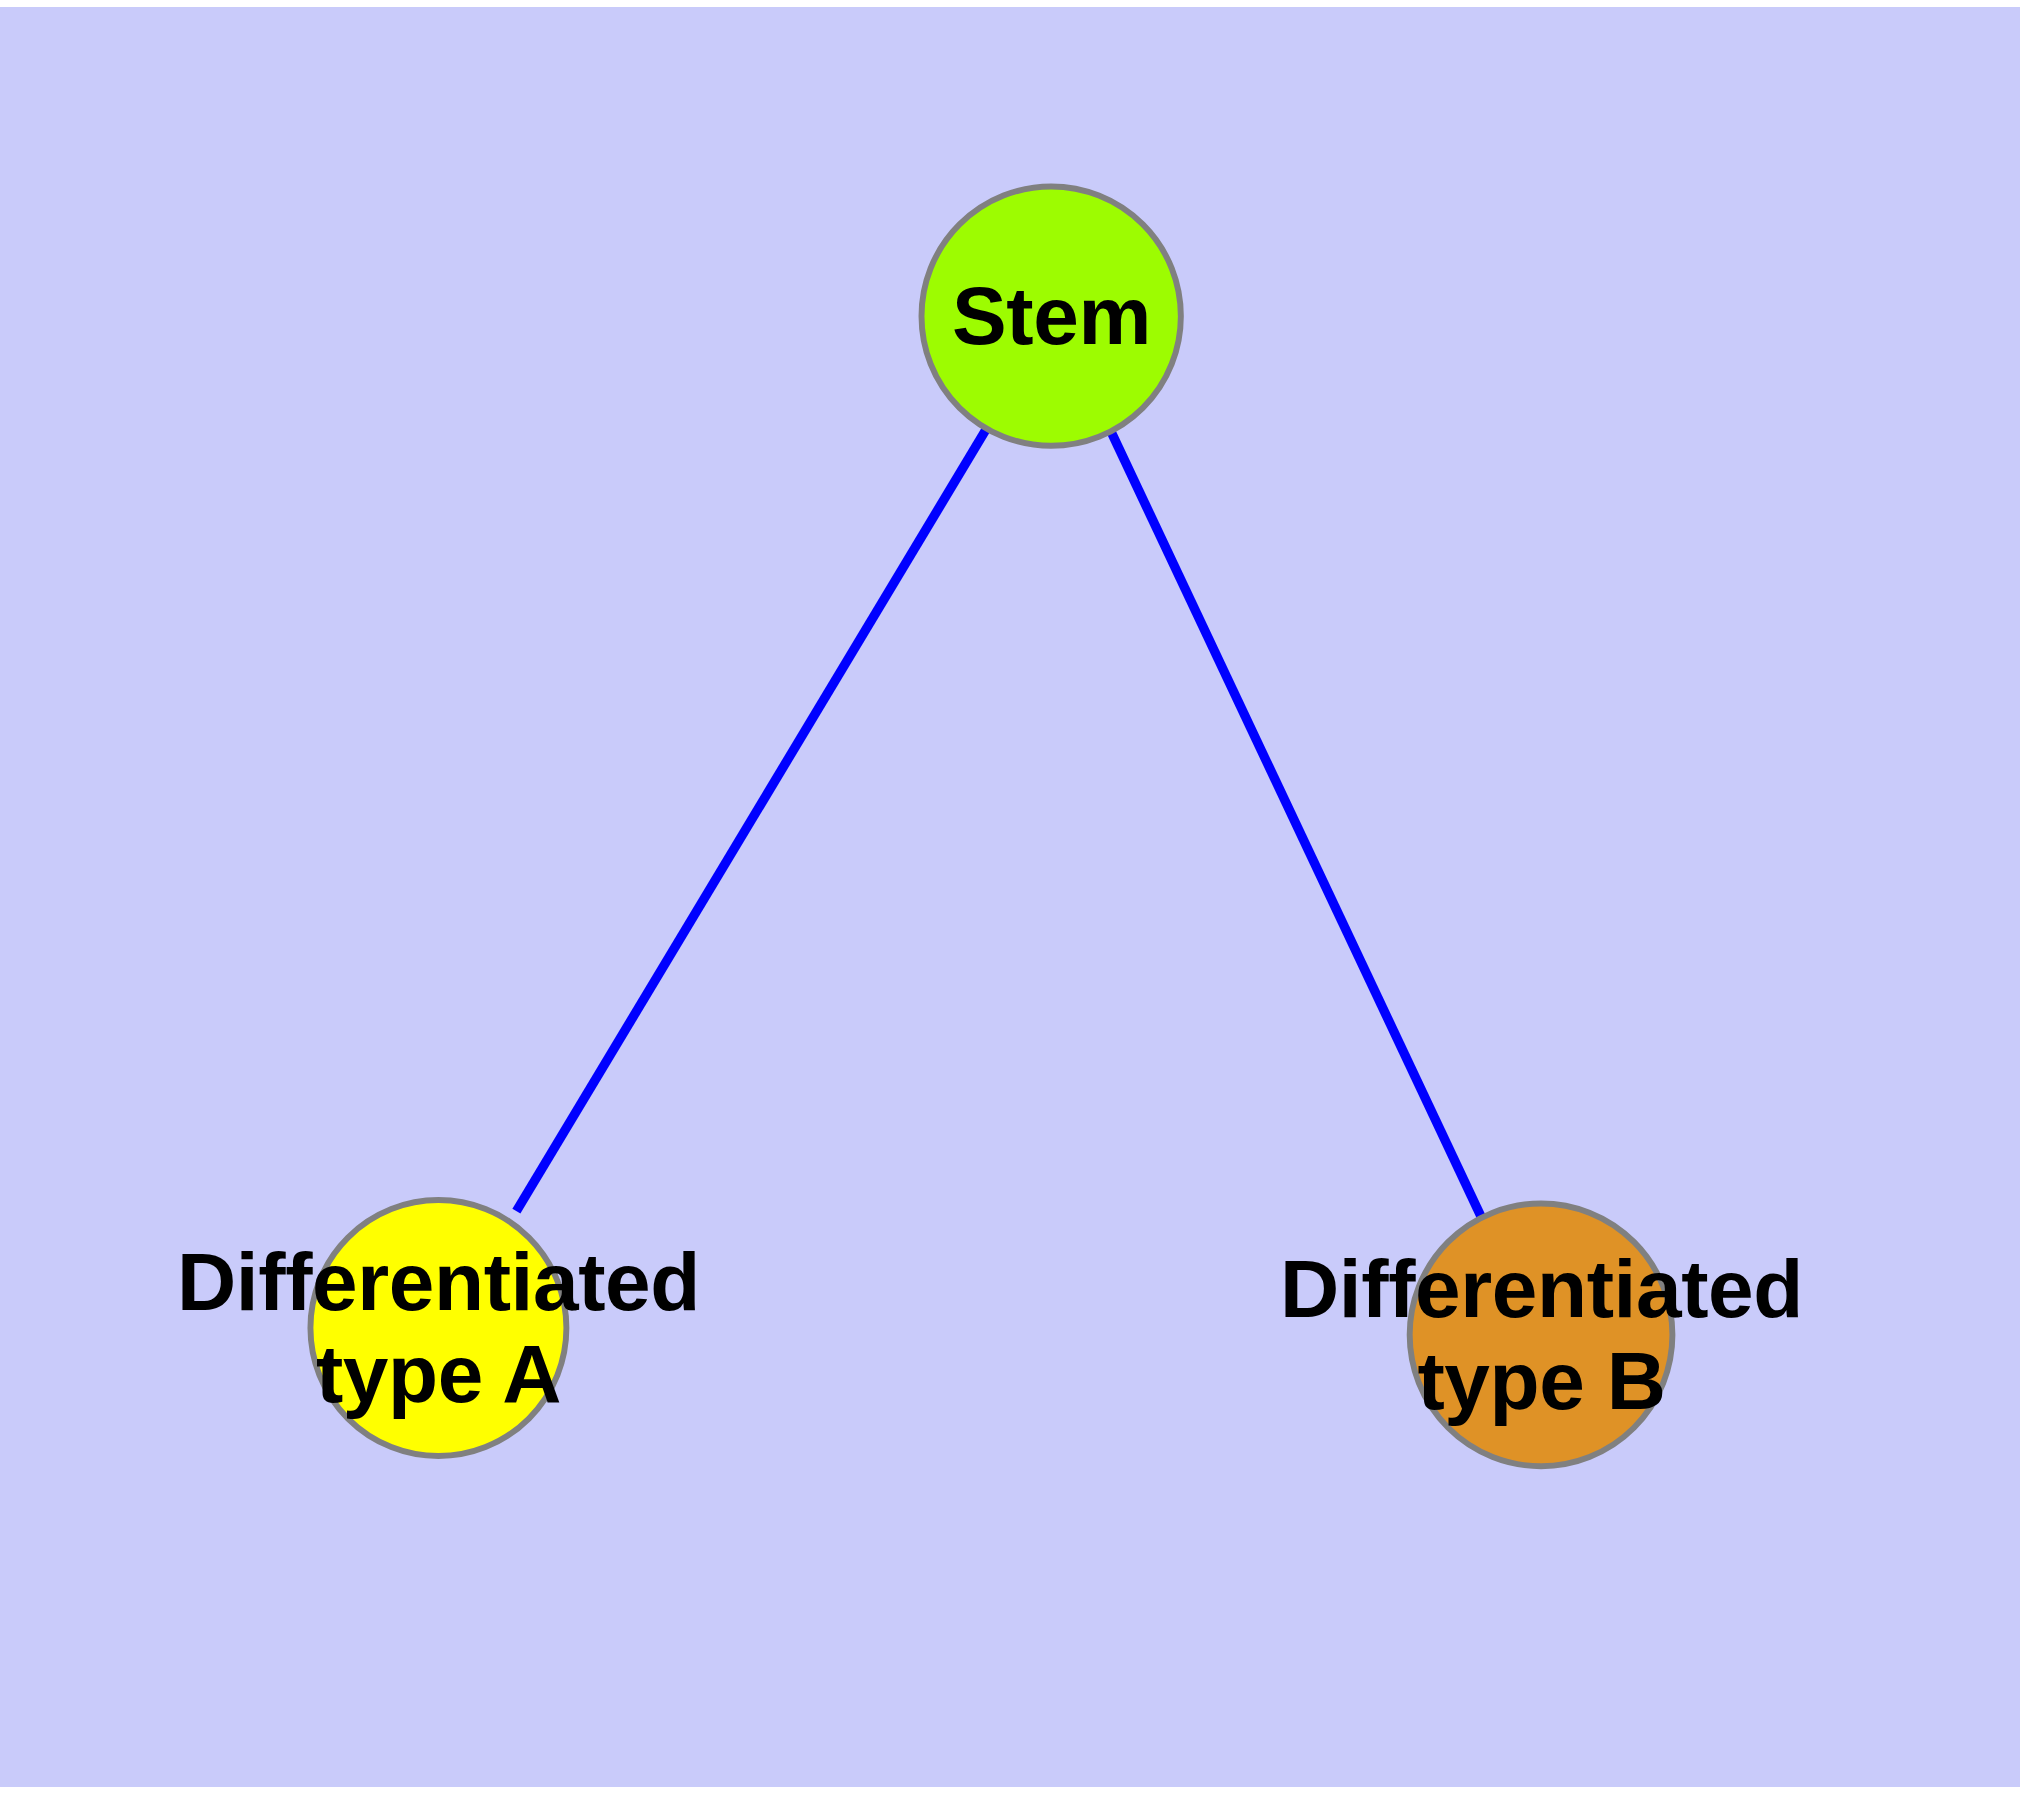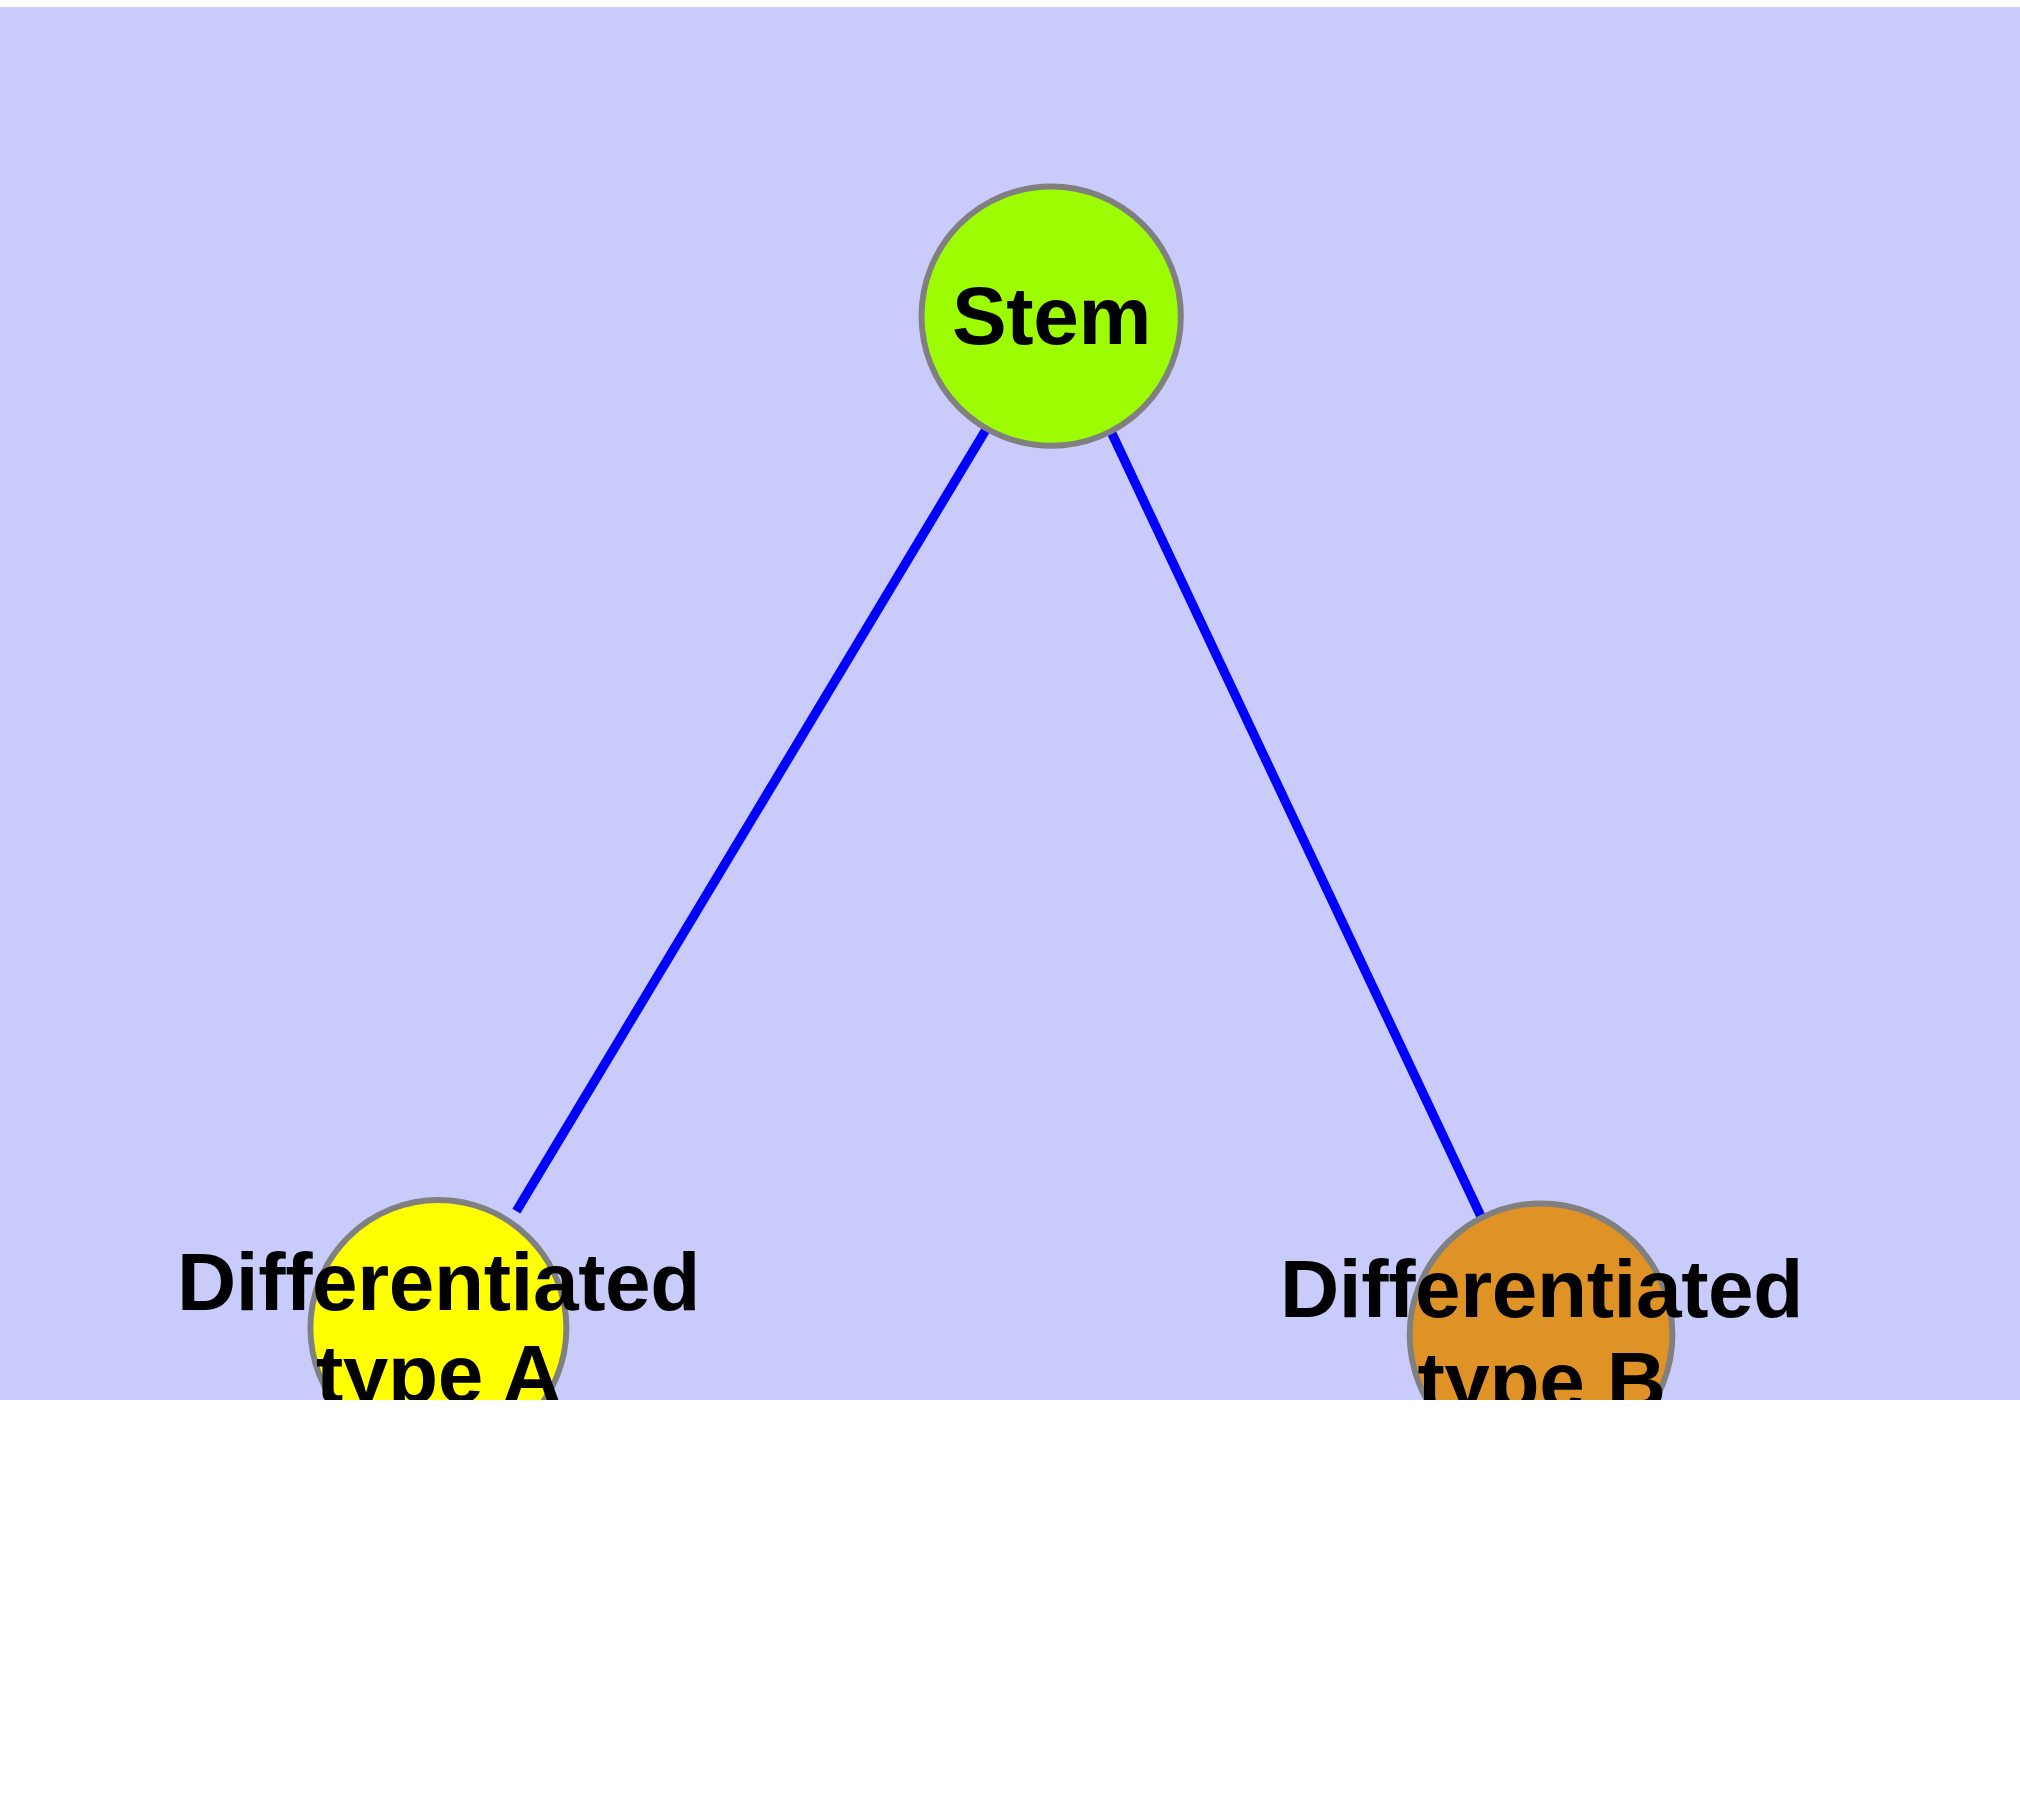--- a/index.html
+++ b/index.html
@@ -37,21 +37,21 @@
     color: #000000;
     line-height: 1.12;
     white-space: nowrap;
     letter-spacing: -0.4px;
     pointer-events: none;
   }
 </style>
 </head>
 <body>
 
-<div id="canvas" style="width: 2021px; height: 1400px;">
+<div id="canvas" style="width: 2021px; height: 1787px;">
 
   <div id="plot-bg" style="background: rgb(201, 203, 250);"></div>
 
   <svg id="graph-svg" viewBox="0 0 2384 2138">
     <g>
       <line id="edge-0" x1="1163" y1="507" x2="609" y2="1429" stroke="#0000ff" stroke-width="11" stroke-linecap="butt"></line>
       <line id="edge-1" x1="1310" y1="508" x2="1748" y2="1437" stroke="#0000ff" stroke-width="11" stroke-linecap="butt"></line>
     </g>
     <g>
       <circle id="node-0" cx="1240" cy="373" r="153" fill="#9dfc01" stroke="#808080" stroke-width="7"></circle>

